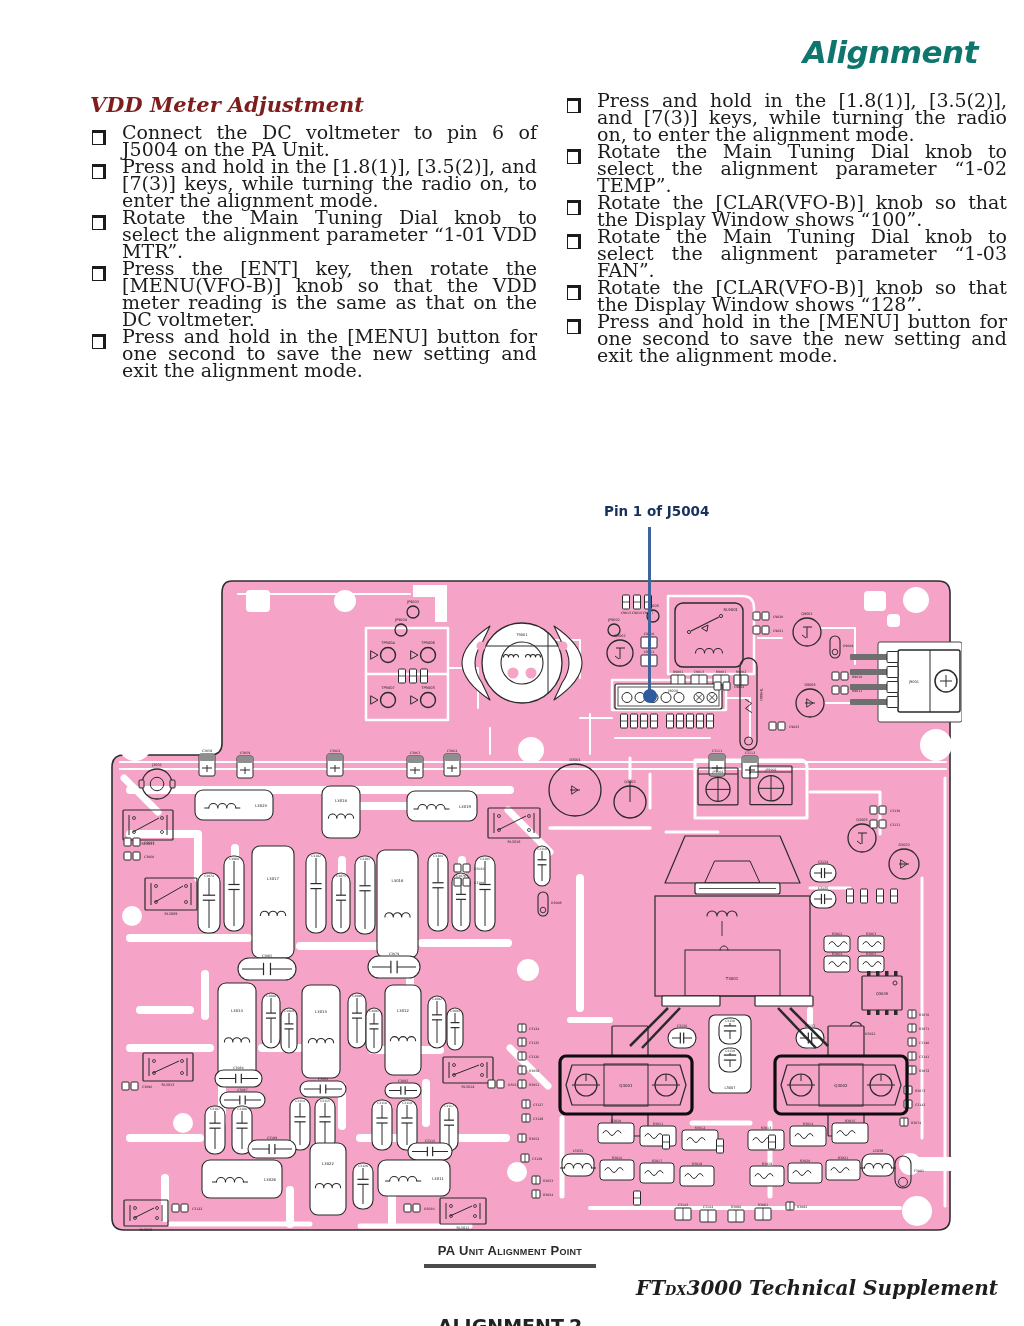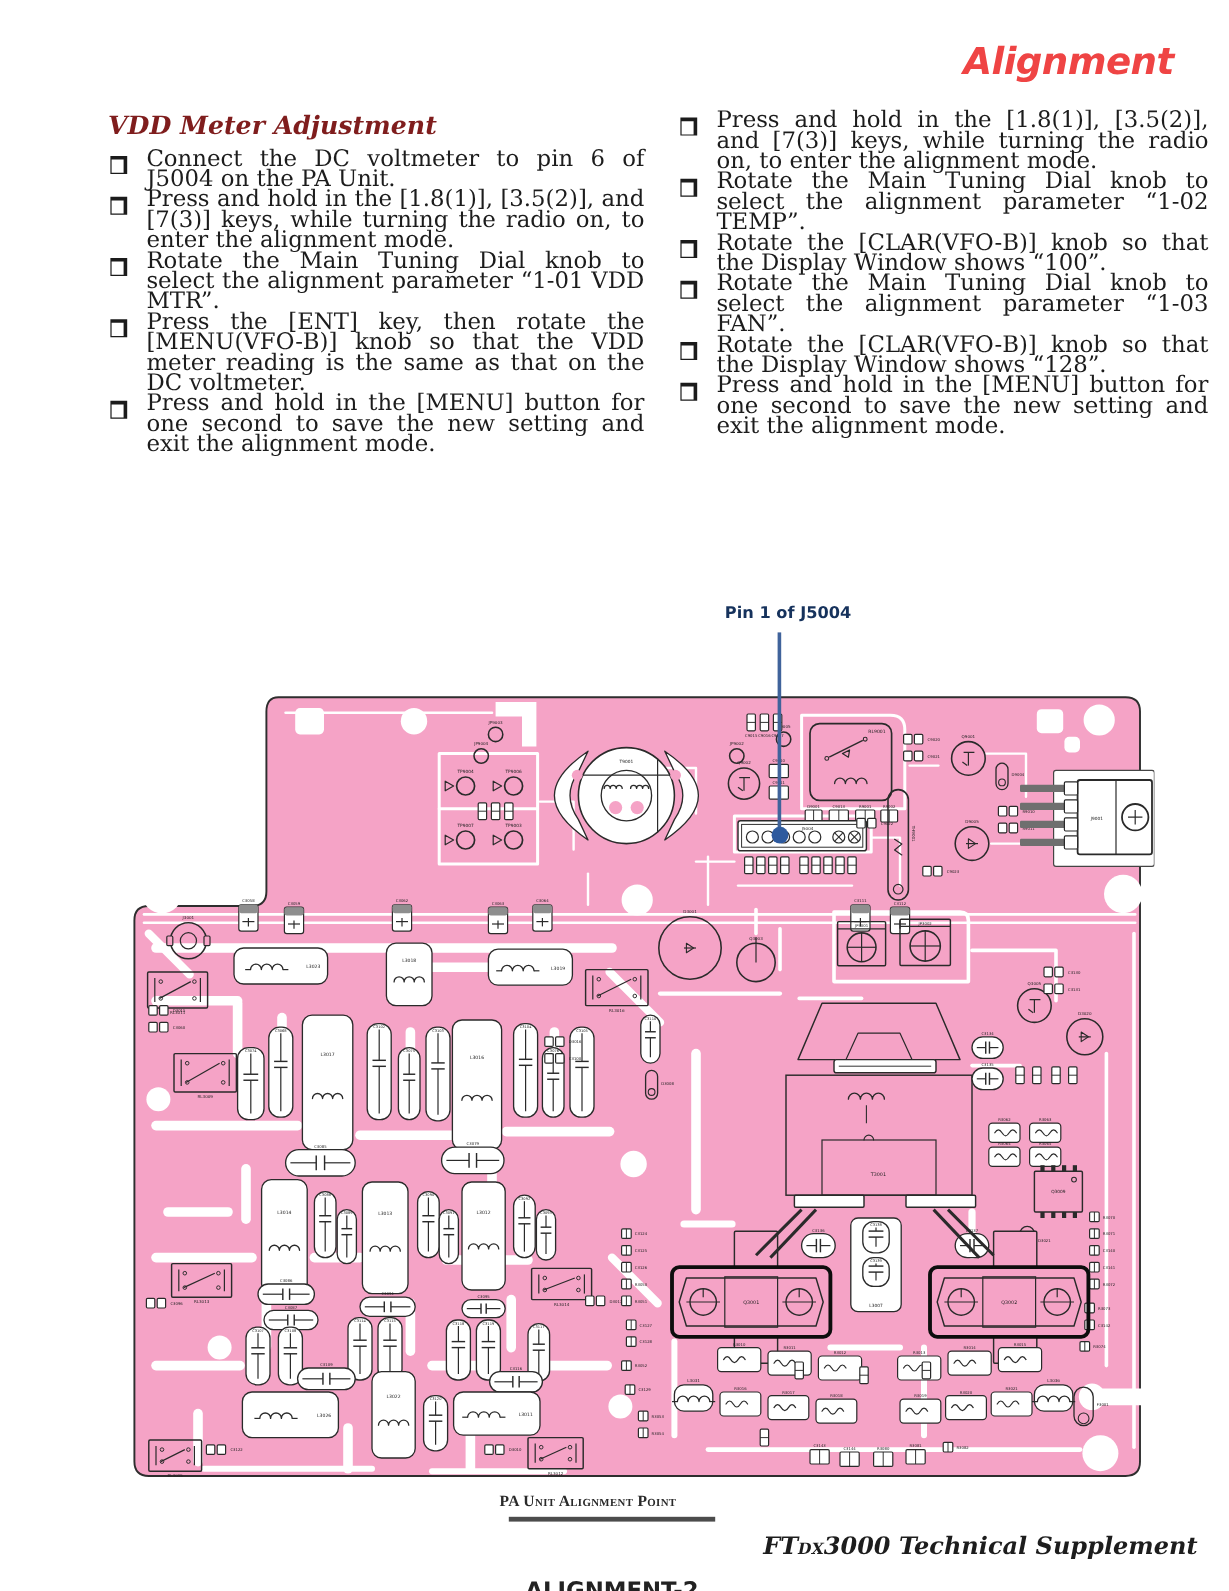--- a/index.html
+++ b/index.html
@@ -1,37 +1,37 @@
 <!DOCTYPE html>
 <html><head>
 <meta charset="utf-8">
 <style>
   html,body{margin:0;padding:0;}
   body{width:1024px;height:1326px;position:relative;background:#ffffff;overflow:hidden;
        font-family:"DejaVu Serif",serif;color:#1c1c1c;}
   .page-title{position:absolute;top:34px;right:46px;font-family:"DejaVu Sans",sans-serif;
-       font-weight:bold;font-style:italic;font-size:31px;color:#ef4444;letter-spacing:-0.5px;}
+       font-weight:bold;font-style:italic;font-size:31px;color:#0f766e;letter-spacing:-0.5px;}
   .col{position:absolute;top:92px;}
   .col1{left:90px;width:447px;}
   .col2{left:565px;width:442px;}
   .sec-head{font-family:"DejaVu Serif",serif;font-weight:bold;font-style:italic;
        font-size:21px;color:#7f1d1d;margin:0 0 7px 0;}
   .item{display:flex;margin:0;}
   .cb{flex:0 0 10px;width:10px;height:11px;border:1.6px solid #1b1b1b;
       border-top-width:3px;border-right-width:3px;margin:6px 16px 0 2px;}
   .itxt{flex:1;font-size:19px;line-height:17px;text-align:justify;}
   .callout{position:absolute;left:604px;top:503px;font-family:"DejaVu Sans",sans-serif;
       font-weight:bold;font-size:13.5px;color:#16325c;z-index:6;}
   .callout-line{position:absolute;left:648px;top:527px;width:3px;height:165px;
       background:#40639b;z-index:5;}
   .callout-dot{position:absolute;left:643px;top:689px;width:14px;height:14px;
       border-radius:50%;background:#2e5a9e;z-index:5;}
   #pcb{position:absolute;left:110px;top:578px;z-index:1;}
-  .f-caption{position:absolute;left:400px;top:1243px;width:180px;text-align:center;
-      font-family:Liberation Serif, serif;font-weight:bold;font-variant:small-caps;
+  .f-caption{position:absolute;left:420px;top:1243px;width:180px;text-align:center;
+      font-family:Liberation Sans, sans-serif;font-weight:bold;font-variant:small-caps;
       font-size:13px;color:#2a2a2a;letter-spacing:0.3px;}
   .f-rule{position:absolute;left:424px;top:1264px;width:172px;height:3.5px;background:#4c4c4c;}
   .f-page{position:absolute;left:420px;top:1276px;width:180px;text-align:center;
       font-family:"DejaVu Sans",sans-serif;font-weight:bold;font-size:19px;color:#222;margin-top:39px;}
   .f-supp{position:absolute;left:636px;top:1276px;font-family:"DejaVu Serif",serif;
       font-weight:bold;font-style:italic;font-size:20px;color:#1d1d1d;white-space:nowrap;}
   .f-supp .dx{font-size:13px;}
 </style>
 </head>
 <body>

